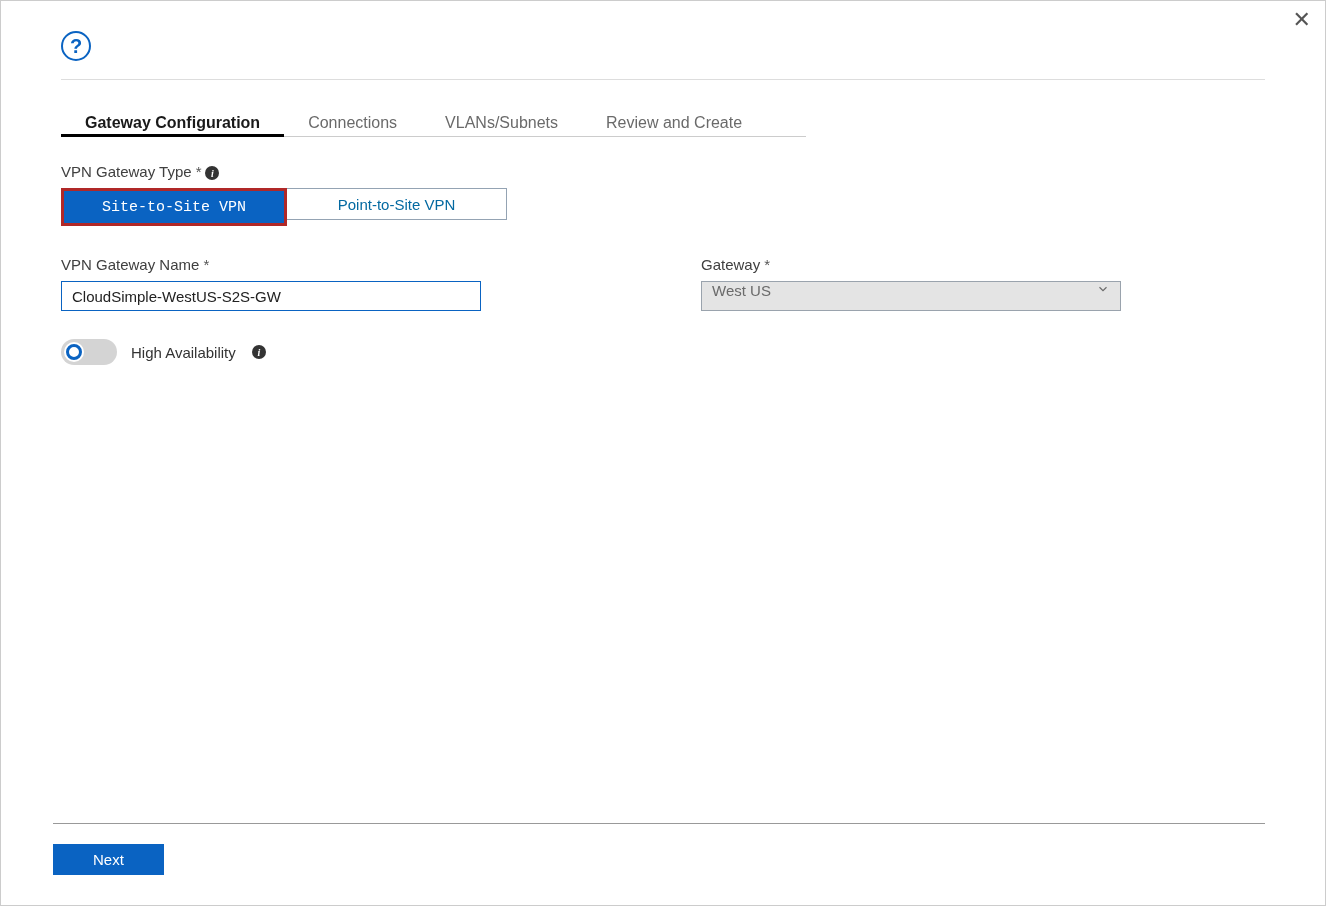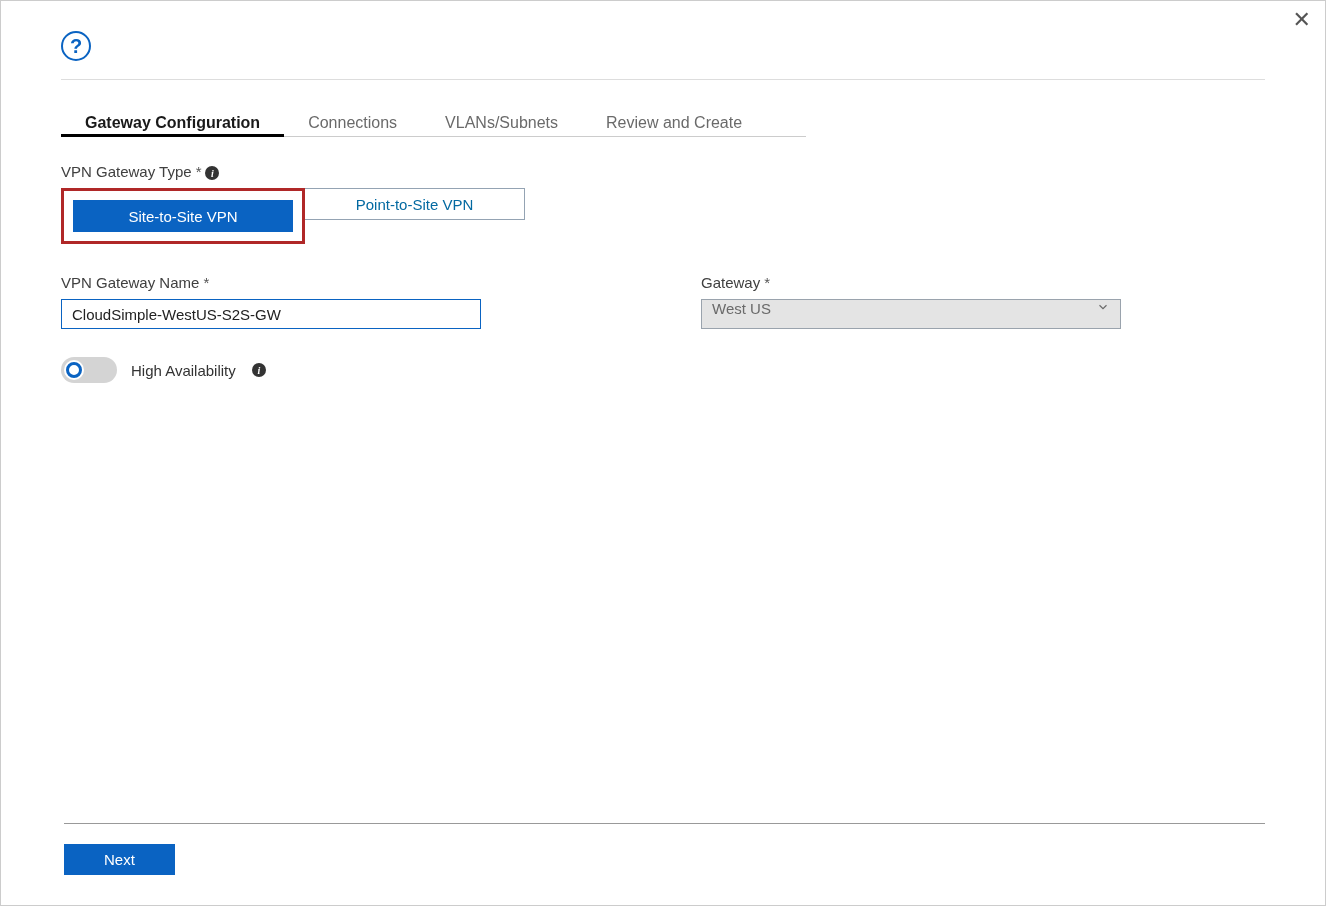--- a/index.html
+++ b/index.html
@@ -99,22 +99,23 @@
     font-family: Georgia, serif;
     font-style: italic;
     cursor: help;
   }
   .seg-wrap {
     margin-top: 8px;
     display: flex;
   }
   .seg-highlight {
     border: 3px solid #b02828;
-    padding: 9px;
+    padding: 0;
     display: inline-flex;
+    font-family: Liberation Mono, monospace;
   }
   .seg-btn {
     height: 32px;
     min-width: 220px;
     display: flex;
     align-items: center; justify-content: center;
     font-size: 15px;
     cursor: pointer;
     border: 1px solid #94a3b3;
   }
@@ -187,21 +188,21 @@
     border: 3px solid #0a63c2;
     border-radius: 50%;
   }
   .ha-label {
     font-size: 15px;
     color: #333;
     display: flex; align-items: center; gap: 16px;
   }
   .footer {
     position: absolute;
-    left: 63px; right: 60px;
+    left: 52px; right: 60px;
     bottom: 30px;
   }
   .hr2 {
     border: none;
     border-top: 1px solid #999;
     margin: 0 0 20px 0;
   }
   .next-btn {
     background: #0a63c2;
     color: #fff;

